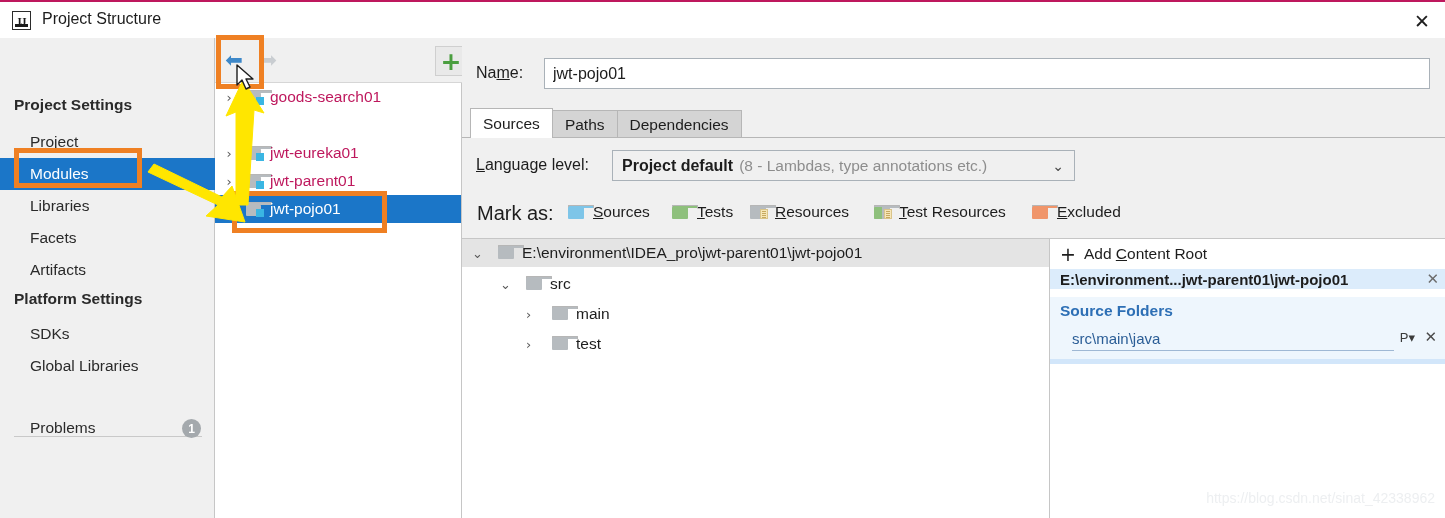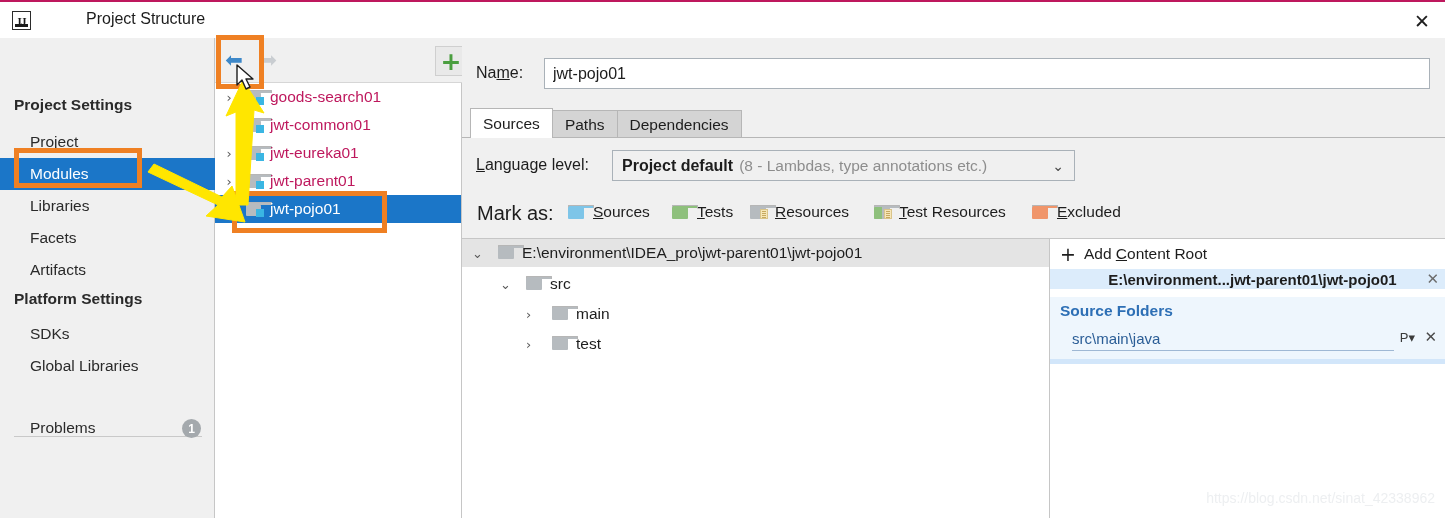--- a/index.html
+++ b/index.html
@@ -41,21 +41,21 @@
     font-family: "Liberation Serif", serif;
     font-size: 11px; font-weight: bold; color: #1b1b1b;
     letter-spacing: -1px;
   }
   .title-icon .ijbar {
     position: absolute; left: 2px; right: 2px; bottom: 2px;
     height: 3px; background: #1b1b1b;
   }
   .title-text {
     position: absolute; left: 42px; top: 8px;
-    font-size: 16px; color: #1c1c1c; margin-left: 44px;
+    font-size: 16px; color: #1c1c1c;
   }
   .close-btn {
     position: absolute; right: 0; top: 0;
     width: 46px; height: 38px;
     display: flex; align-items: center; justify-content: center;
     font-size: 19px; color: #1d1d1d;
     font-family: "DejaVu Sans", sans-serif;
     cursor: pointer;
   }
 
@@ -297,21 +297,21 @@
   }
   .add-cr .plus {
     margin-left: 10px; color: #1d1d1d; font-size: 19px; line-height: 1;
     font-family: "DejaVu Sans", sans-serif;
   }
   .add-cr .txt { margin-left: 8px; font-size: 15.5px; color: #1d1d1d; }
   .add-cr .txt u { text-decoration: underline; }
   .cr-header {
     position: absolute; left: 0; top: 30px; width: 395px; height: 20px;
     background: #dcecfb;
-    display: flex; align-items: center; justify-content: center;
+    display: flex; align-items: center;
   }
   .cr-header .path {
     margin-left: 10px; font-size: 15px; font-weight: bold; color: #1d1d1d;
     white-space: nowrap; overflow: hidden;
   }
   .cr-header .x {
     position: absolute; right: 6px; font-size: 15px; color: #6b6b6b;
     font-family: "DejaVu Sans", sans-serif; cursor: pointer;
   }
   .srcband {
@@ -437,29 +437,20 @@
   <div class="moduletree">
     <div class="mt-row" style="top:0px">
       <span class="mt-chevron">›</span>
       <span class="mod-icon">
           <i class="tab"></i>
           <i class="fold"></i>
           <i class="badge"></i>
         </span>
       <span class="mt-label">goods-search01</span>
     </div>
-    <div class="mt-row" style="top:28px">
-      <span class="mt-chevron"></span>
-      <span class="mod-icon">
-          <i class="tab"></i>
-          <i class="fold"></i>
-          <i class="badge"></i>
-        </span>
-      <span class="mt-label">jwt-common01</span>
-    </div>
     <div class="mt-row" style="top:56px">
       <span class="mt-chevron">›</span>
       <span class="mod-icon">
           <i class="tab"></i>
           <i class="fold"></i>
           <i class="badge"></i>
         </span>
       <span class="mt-label">jwt-eureka01</span>
     </div>
     <div class="mt-row" style="top:84px">

